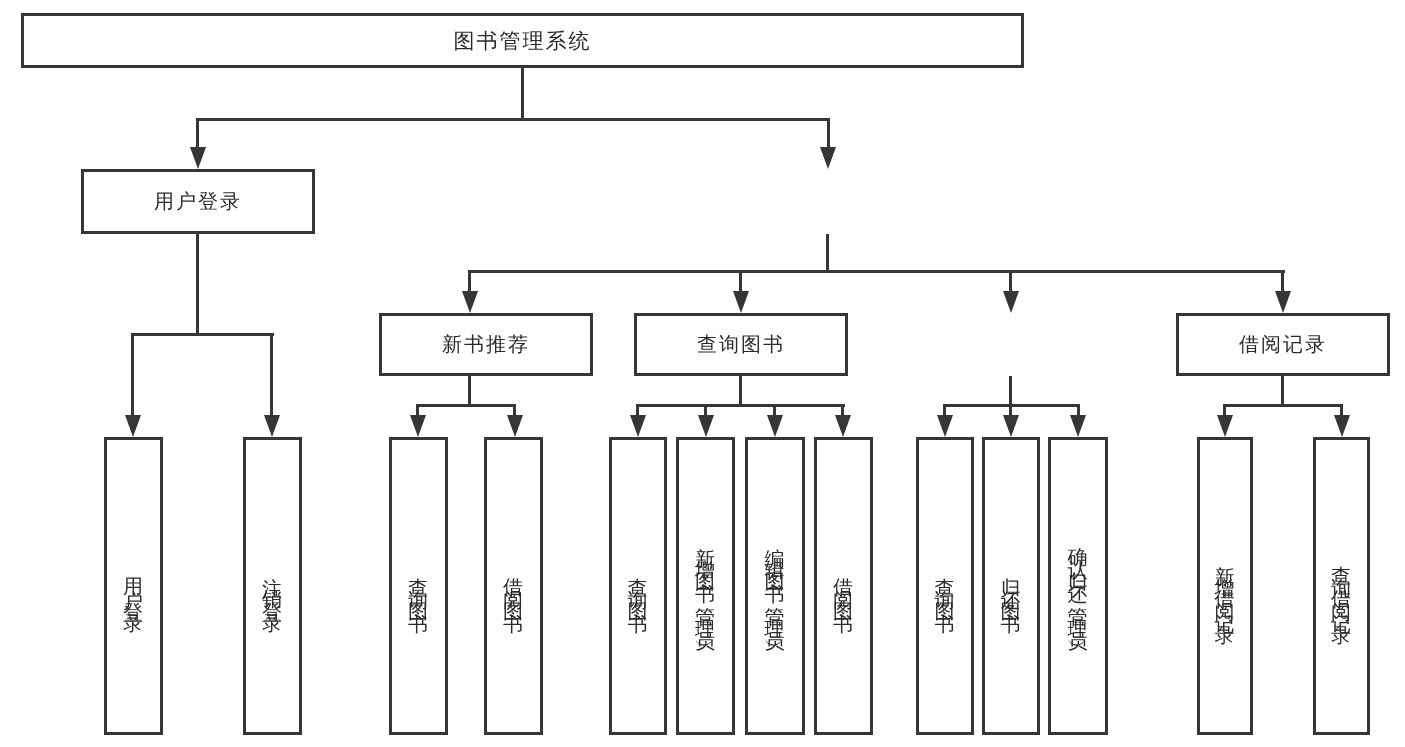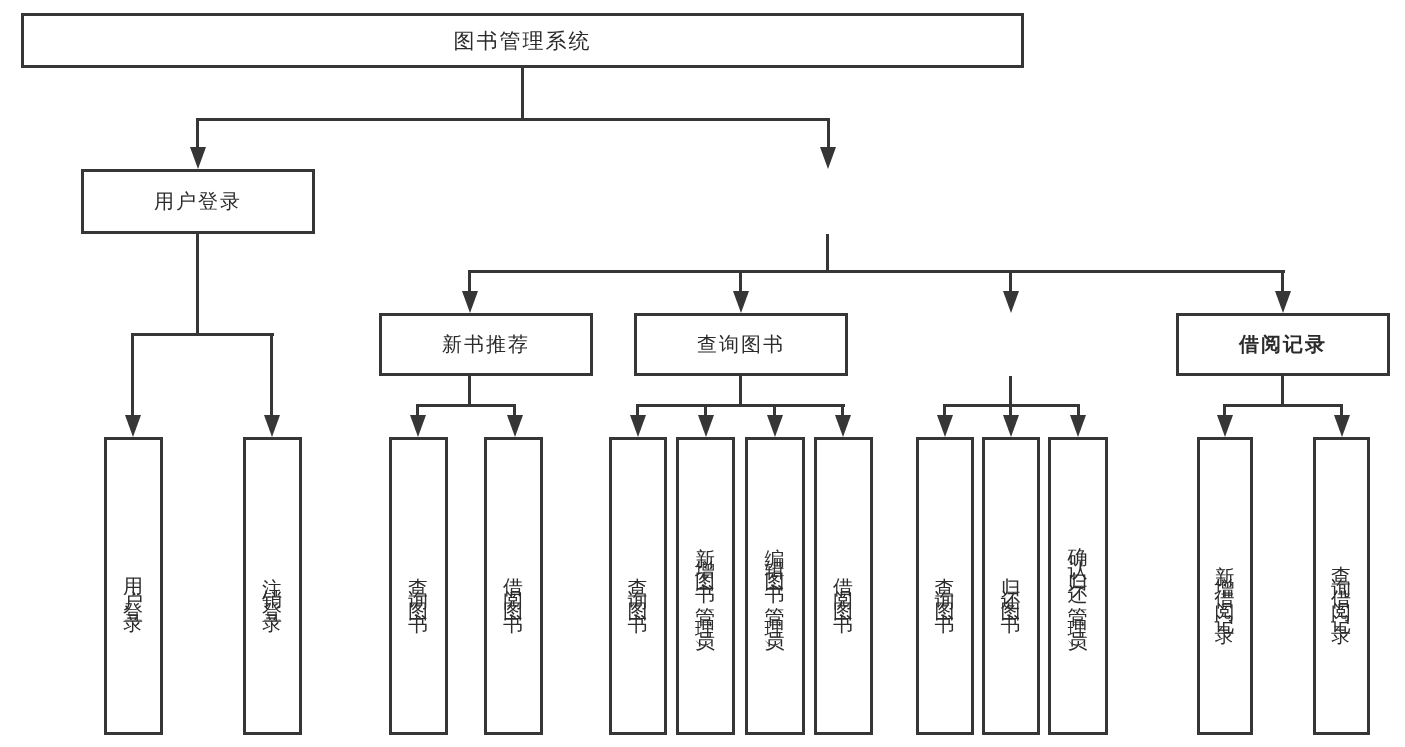--- a/index.html
+++ b/index.html
@@ -90,21 +90,21 @@
   <div class="arrow" style="left:1003px; top:291px;"></div>
   <div class="vline" style="left:1281px; top:270px; height:23px;"></div>
   <div class="arrow" style="left:1275px; top:291px;"></div>
 
   <div class="node h" style="left:363px; top:313px; width:214px; height:63px;margin-left:16px;">
     <span>新书推荐</span>
   </div>
   <div class="node h" style="left:634px; top:313px; width:214px; height:63px;">
     <span>查询图书</span>
   </div>
-  <div class="node h" style="left:1176px; top:313px; width:214px; height:63px;font-weight:bold;">
+  <div class="node h" style="left:1176px; top:313px; width:214px; height:63px;">
     <span>借阅记录</span>
   </div>
 
   <div class="vline" style="left:468px; top:376px; height:31px;"></div>
   <div class="hline" style="left:416px; top:404px; width:100px;"></div>
   <div class="vline" style="left:416px; top:404px; height:13px;"></div>
   <div class="arrow" style="left:410px; top:415px;"></div>
   <div class="vline" style="left:513px; top:404px; height:13px;"></div>
   <div class="arrow" style="left:507px; top:415px;"></div>
 

